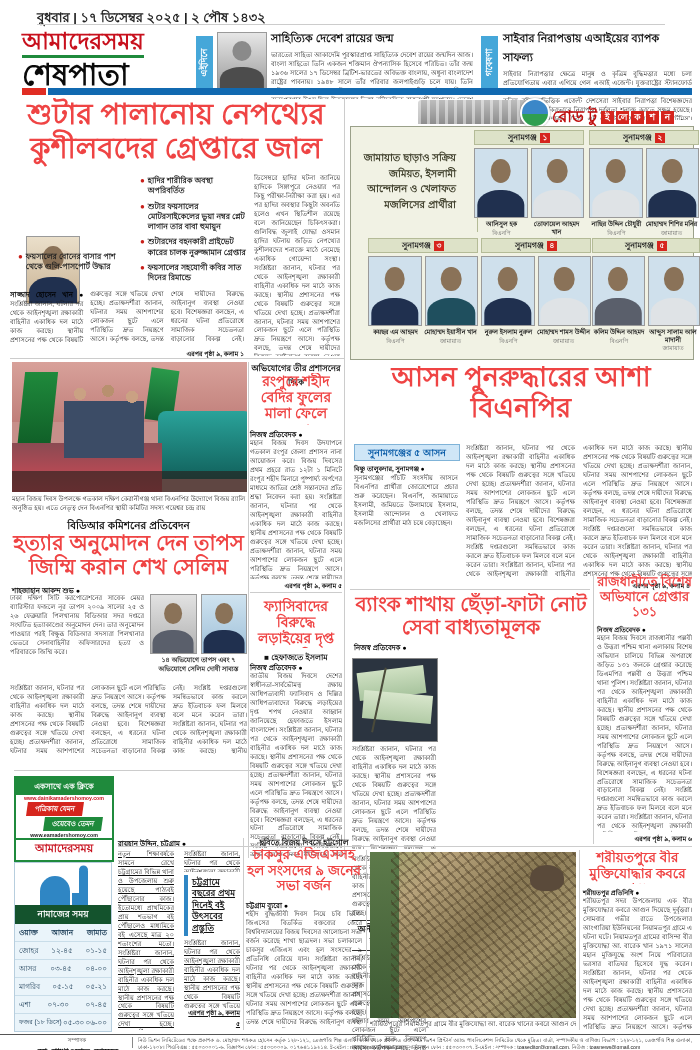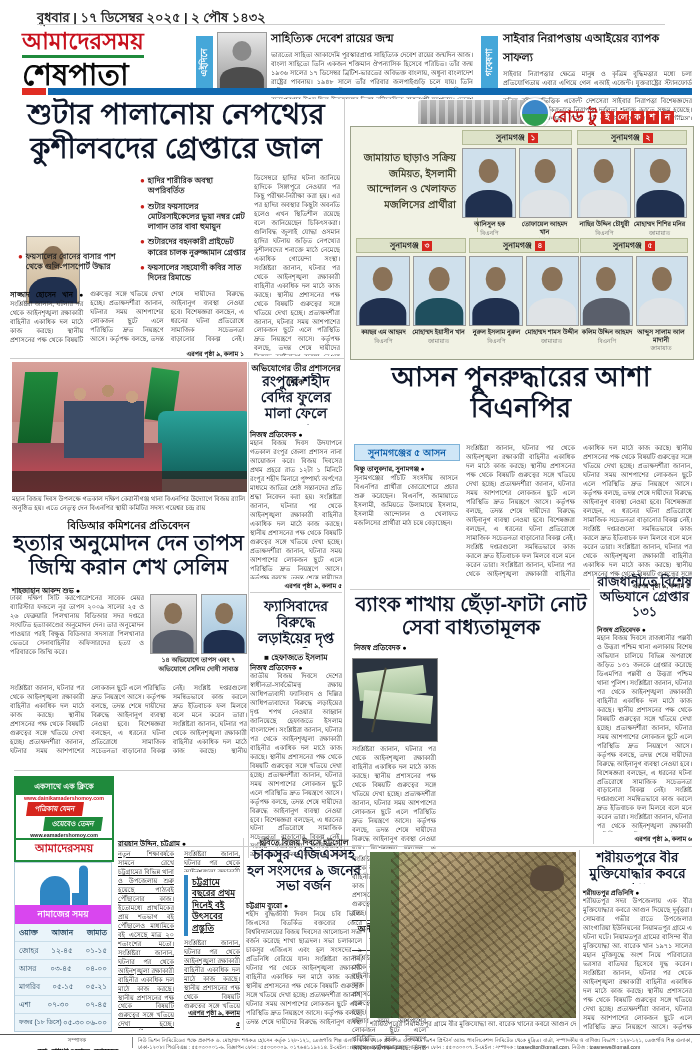--- a/index.html
+++ b/index.html
@@ -2,21 +2,21 @@
 <html><head>
 <meta charset="utf-8">
 <style>
   html,body{margin:0;padding:0;background:#e8e8e8;}
   #paper{position:relative;width:700px;height:1050px;margin:0 auto;background:#fff;overflow:hidden;
          font-family:"Liberation Sans","DejaVu Sans",sans-serif;color:#111;}
   .abs{position:absolute;}
   .tiny{font-size:6.5px;line-height:1.38;text-align:justify;color:#1c1c1c;overflow:hidden;}
   .byl{font-weight:bold;font-size:7px;color:#000;}
   .jump{font-size:6.3px;font-weight:bold;text-align:right;color:#000;}
-  .hl{font-weight:bold;color:#0f172a;text-align:center;line-height:1.16;}
+  .hl{font-weight:bold;color:#ef4444;text-align:center;line-height:1.16;}
   .kick{font-weight:bold;text-align:center;color:#111;}
   .vr{position:absolute;width:1px;background:#ccc;}
   .hr{position:absolute;height:1px;background:#ccc;}
   .vtab{background:#45a7d9;color:#fff;display:flex;align-items:center;justify-content:center;}
   .vtab span{transform:rotate(-90deg);white-space:nowrap;font-size:9px;font-weight:bold;}
   .portrait{position:relative;overflow:hidden;border:1px solid #9a9a9a;}
   .portrait::before{content:"";position:absolute;left:50%;top:14%;width:40%;height:36%;transform:translateX(-50%);
     background:#8a7258;border-radius:50%;}
   .portrait::after{content:"";position:absolute;left:50%;bottom:-8%;width:92%;height:48%;transform:translateX(-50%);
     background:#2c3550;border-radius:46% 46% 0 0;}
@@ -24,21 +24,21 @@
   .bg-grey{background:linear-gradient(#e2e2e2,#b0b0b0);}
   .bg-tan{background:linear-gradient(#eadfca,#c9b394);}
   .bg-blue{background:linear-gradient(#b9d3ea,#7fa6ca);}
   .bg-bw{background:linear-gradient(#e6e6e6,#9b9b9b);}
   .bg-bw::before{background:#8a8a8a;} .bg-bw::after{background:#4c4c4c;}
   .suit-grey::after{background:#5a5f6b;} .suit-teal::after{background:#1f4f5e;}
   .suit-white::after{background:#dfe3e6;} .suit-navy::after{background:#20304f;}
   .bullet{display:flex;gap:3px;margin-bottom:5px;}
   .bullet .dot{color:#c9201a;font-size:8px;line-height:1.2;}
   .bullet .bt{font-size:7.8px;font-weight:600;line-height:1.32;color:#222;}
-  .seat{position:absolute;width:110px;}
+  .seat{position:absolute;width:110px;margin-left:12px;}
   .seat-h{height:13px;background:#dde2c8;border:1px solid #b4bb97;display:flex;align-items:center;justify-content:center;gap:3px;}
   .seat-h .sl{font-size:8px;font-weight:bold;color:#222;}
   .seat-n{width:10px;height:10px;background:#d6251d;color:#fff;font-size:7.5px;font-weight:bold;
           display:flex;align-items:center;justify-content:center;}
   .seat-ph{display:flex;gap:3px;margin-top:3px;}
   .seat-ph .portrait{width:52px;height:68px;background:#cfe0ec;}
   .seat-nm{display:flex;margin-top:2px;}
   .seat-nm>div{width:50%;text-align:center;}
   .cand-name{font-size:6.3px;font-weight:bold;line-height:1.2;}
   .cand-party{font-size:5.8px;color:#666;}
@@ -387,21 +387,21 @@
   <div class="abs" style="left:14px;top:862px;width:96px;height:168px;border:1px solid #b7cede;background:#fff;overflow:hidden;">
     <div style="height:42px;display:flex;align-items:flex-end;justify-content:center;">
       <svg width="72" height="40" viewBox="0 0 72 40">
         <circle cx="28" cy="26" r="15" fill="#2f86c4"></circle>
         <rect x="13" y="26" width="30" height="14" fill="#2f86c4"></rect>
         <rect x="52" y="6" width="9" height="34" fill="#2f86c4"></rect>
         <circle cx="56.5" cy="5" r="4.5" fill="#2f86c4"></circle>
         <rect x="45" y="28" width="7" height="12" fill="#2f86c4"></rect>
       </svg>
     </div>
-    <div style="background:#d946ef;color:#fff;font-size:9px;font-weight:bold;text-align:center;padding:2px 0;">নামাজের সময়</div>
+    <div style="background:#14532d;color:#fff;font-size:9px;font-weight:bold;text-align:center;padding:2px 0;">নামাজের সময়</div>
     <div style="background:#eaf4fa;">
       <div class="pr-row" style="font-weight:bold;">
         <span>ওয়াক্ত</span>
         <span>আজান</span>
         <span>জামাত</span>
       </div>
       <div class="pr-row">
         <span>জোহর</span>
         <span>১২-৪৫</span>
         <span>০১-১৫</span>

